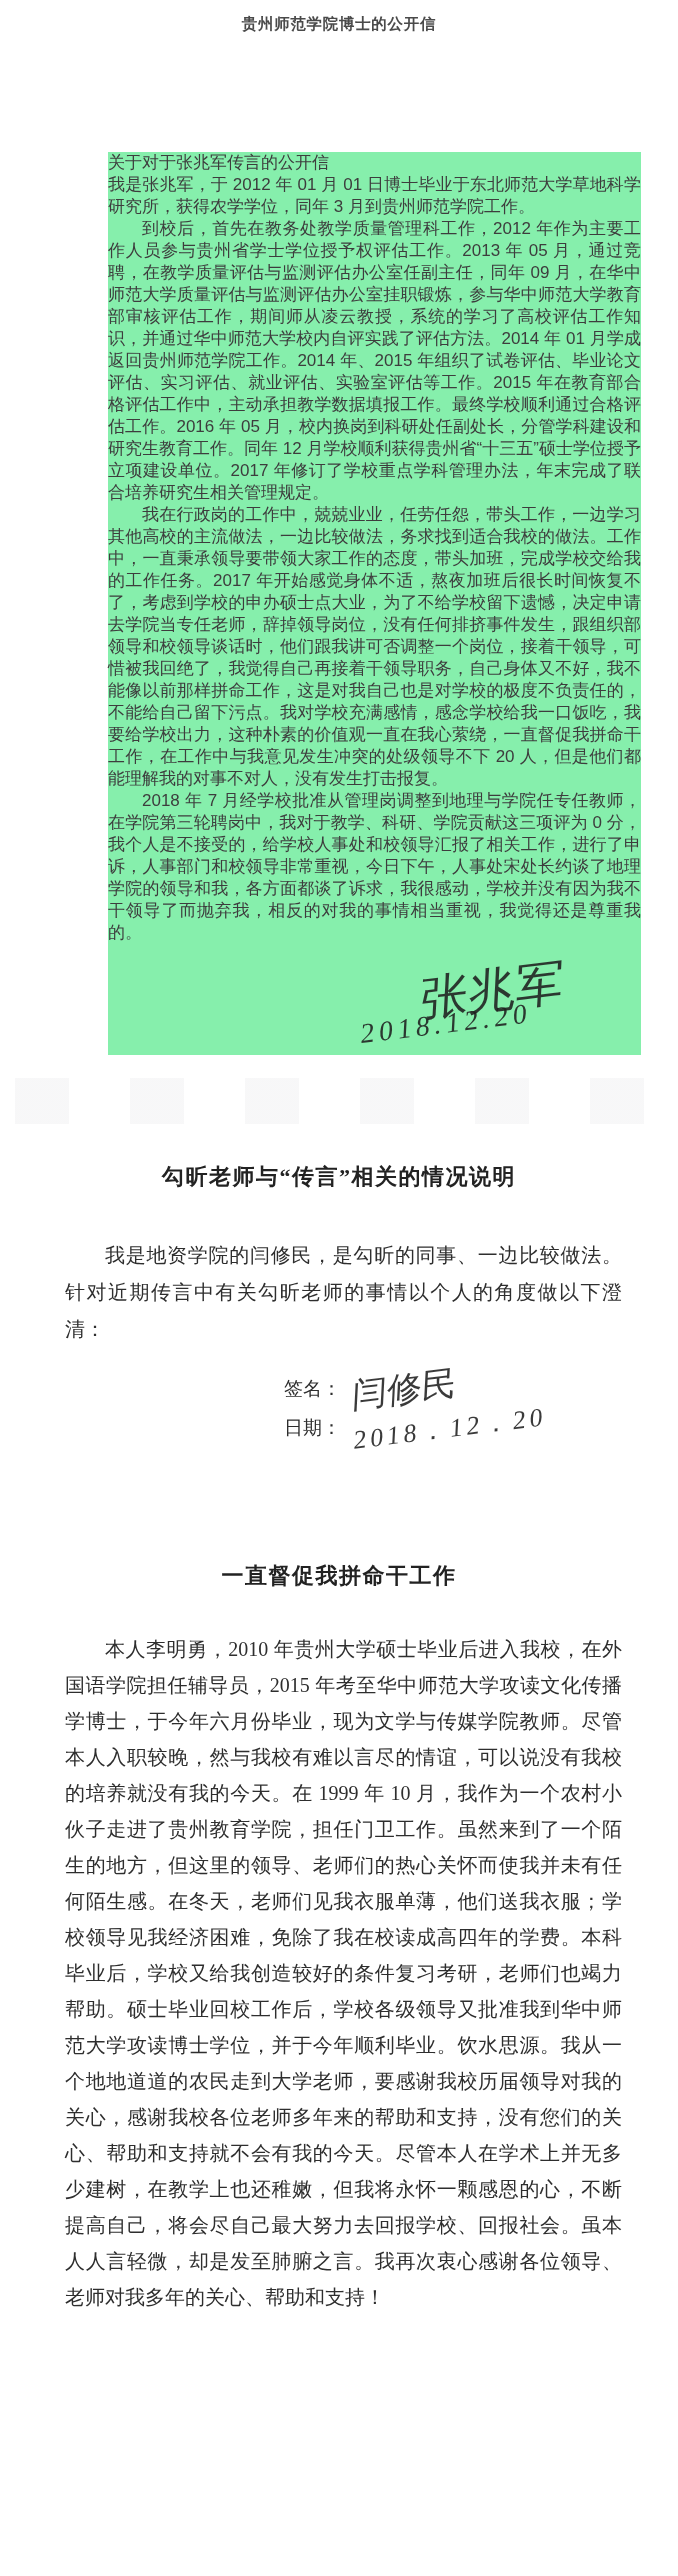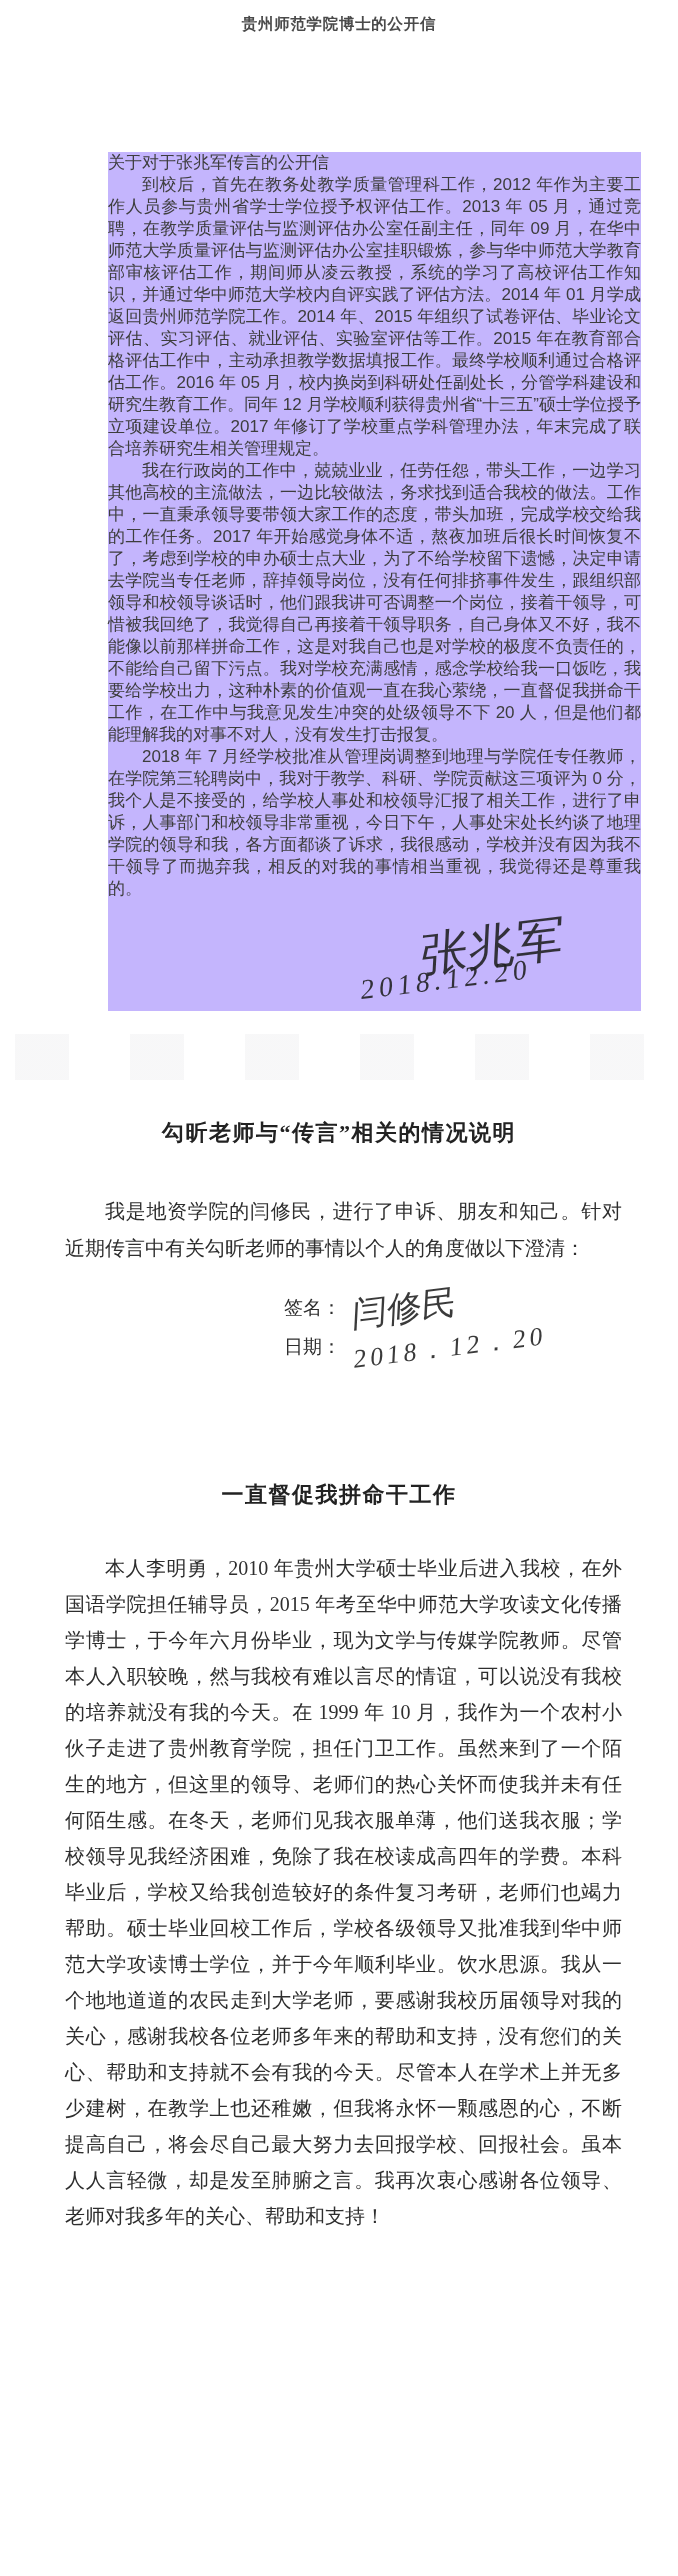--- a/index.html
+++ b/index.html
@@ -19,21 +19,21 @@
     text-align: center;
     font-size: 15.4px;
     font-weight: bold;
     color: #4a4a4a;
     letter-spacing: 0.8px;
     font-family: "Liberation Sans", "DejaVu Sans", sans-serif;
   }
   
   .letter1 {
     margin: 117px 37px 0 108px;
-    background: #c4b5fd;
+    background: #86efac;
   }
   .letter1 .para {
     margin: 0;
     font-size: 17px;
     line-height: 22px;
     color: #3d3d3d;
     font-weight: 500;
     text-align: justify;
     font-family: "Liberation Sans", "DejaVu Sans", sans-serif;
   }
@@ -106,36 +106,37 @@
 </head>
 <body>
 
 <div class="page">
 
   <div class="page-title">贵州师范学院博士的公开信</div>
 
   <div class="letter1">
     <div class="letter-body">
         <p class="para">关于对于张兆军传言的公开信</p>
+        <p class="para">我是张兆军，于 2012 年 01 月 01 日博士毕业于东北师范大学草地科学研究所，获得农学学位，同年 3 月到贵州师范学院工作。</p>
         <p class="para indent">到校后，首先在教务处教学质量管理科工作，2012 年作为主要工作人员参与贵州省学士学位授予权评估工作。2013 年 05 月，通过竞聘，在教学质量评估与监测评估办公室任副主任，同年 09 月，在华中师范大学质量评估与监测评估办公室挂职锻炼，参与华中师范大学教育部审核评估工作，期间师从凌云教授，系统的学习了高校评估工作知识，并通过华中师范大学校内自评实践了评估方法。2014 年 01 月学成返回贵州师范学院工作。2014 年、2015 年组织了试卷评估、毕业论文评估、实习评估、就业评估、实验室评估等工作。2015 年在教育部合格评估工作中，主动承担教学数据填报工作。最终学校顺利通过合格评估工作。2016 年 05 月，校内换岗到科研处任副处长，分管学科建设和研究生教育工作。同年 12 月学校顺利获得贵州省“十三五”硕士学位授予立项建设单位。2017 年修订了学校重点学科管理办法，年末完成了联合培养研究生相关管理规定。</p>
         <p class="para indent">我在行政岗的工作中，兢兢业业，任劳任怨，带头工作，一边学习其他高校的主流做法，一边比较做法，务求找到适合我校的做法。工作中，一直秉承领导要带领大家工作的态度，带头加班，完成学校交给我的工作任务。2017 年开始感觉身体不适，熬夜加班后很长时间恢复不了，考虑到学校的申办硕士点大业，为了不给学校留下遗憾，决定申请去学院当专任老师，辞掉领导岗位，没有任何排挤事件发生，跟组织部领导和校领导谈话时，他们跟我讲可否调整一个岗位，接着干领导，可惜被我回绝了，我觉得自己再接着干领导职务，自己身体又不好，我不能像以前那样拼命工作，这是对我自己也是对学校的极度不负责任的，不能给自己留下污点。我对学校充满感情，感念学校给我一口饭吃，我要给学校出力，这种朴素的价值观一直在我心萦绕，一直督促我拼命干工作，在工作中与我意见发生冲突的处级领导不下 20 人，但是他们都能理解我的对事不对人，没有发生打击报复。</p>
         <p class="para indent">2018 年 7 月经学校批准从管理岗调整到地理与学院任专任教师，在学院第三轮聘岗中，我对于教学、科研、学院贡献这三项评为 0 分，我个人是不接受的，给学校人事处和校领导汇报了相关工作，进行了申诉，人事部门和校领导非常重视，今日下午，人事处宋处长约谈了地理学院的领导和我，各方面都谈了诉求，我很感动，学校并没有因为我不干领导了而抛弃我，相反的对我的事情相当重视，我觉得还是尊重我的。</p>
       </div>
     <div class="sig1-block">
       <span class="handwriting sig1-name">张兆军</span>
       <span class="handwriting sig1-date">2018.12.20</span>
     </div>
   </div>
 
   <div class="scan-artifact"></div>
 
   <div class="letter2">
     <div class="letter-heading">勾昕老师与“传言”相关的情况说明</div>
     <div class="letter-body">
-        <p class="para indent">我是地资学院的闫修民，进行了申诉、朋友和知己。针对近期传言中有关勾昕老师的事情以个人的角度做以下澄清：</p>
+        <p class="para indent">我是地资学院的闫修民，是勾昕的同事、一边比较做法。针对近期传言中有关勾昕老师的事情以个人的角度做以下澄清：</p>
       </div>
     <div class="sign-block2">
       <div class="sign-row">
         <span class="label">签名：</span>
         <span class="handwriting hand-name2">闫修民</span>
       </div>
       <div class="sign-row">
         <span class="label">日期：</span>
         <span class="handwriting hand-date2">2018．12．20</span>
       </div>

